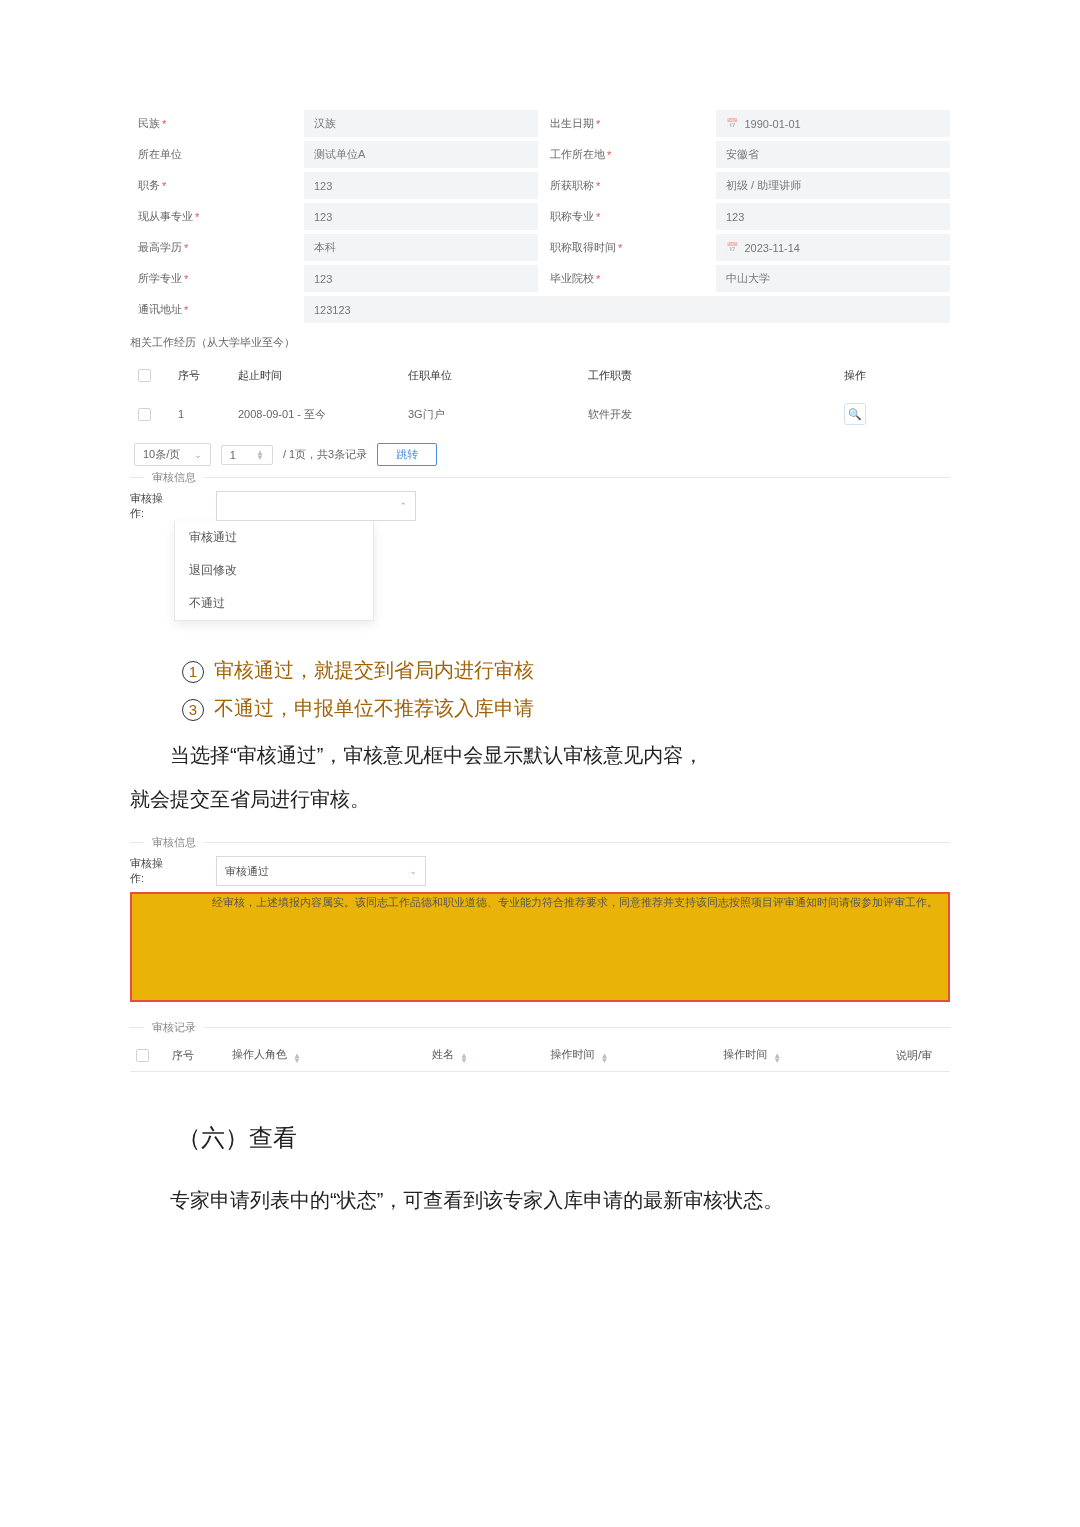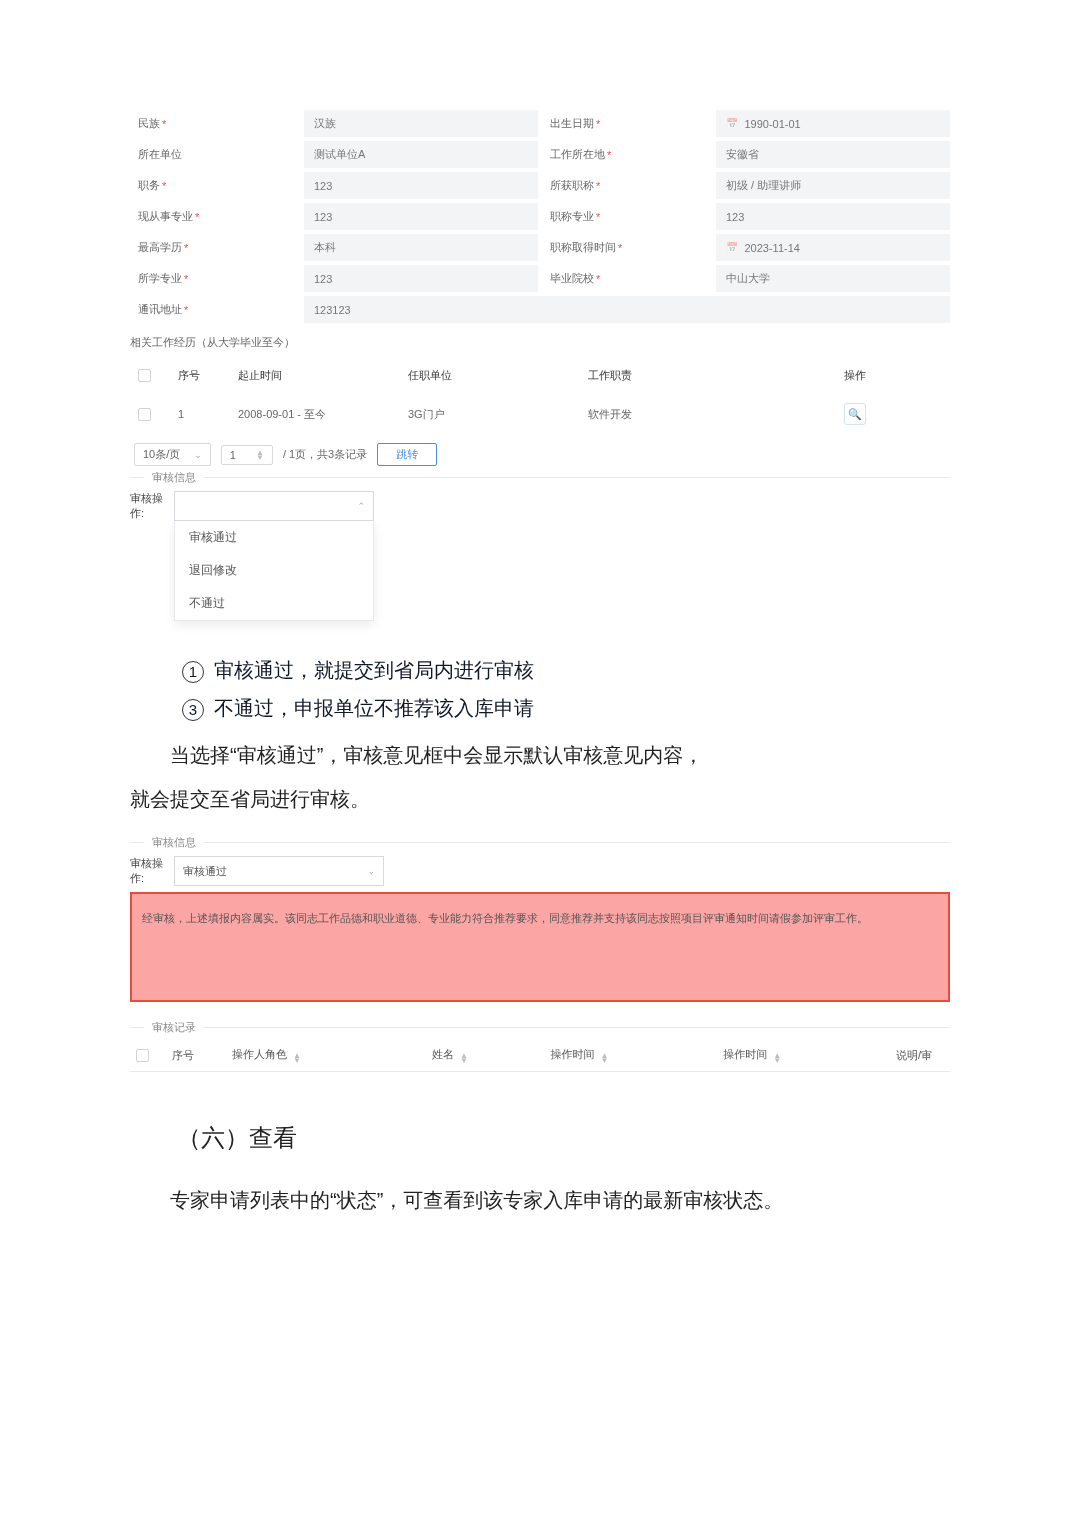--- a/index.html
+++ b/index.html
@@ -58,51 +58,52 @@
     padding: 3px 18px; background: #fff;
   }
 
   
   .divider { display: flex; align-items: center; gap: 8px; margin: 0 0 4px 0; font-size: 11px; color: #888; }
   .divider::before,
   .divider::after { content: ""; flex: 1; height: 1px; background: #e6e8eb; }
   .divider::before { flex: 0 0 14px; }
 
   
-  .audit-row { display: flex; align-items: stretch; font-size: 11px; margin-top: 6px; }
+  .audit-row { display: flex; align-items: stretch; font-size: 11px; margin-top: 6px; gap: 42px; }
   .audit-row .lbl { flex: 0 0 44px; display: flex; align-items: center; color: #444; }
   .select-box {
     flex: 0 0 200px; border: 1px solid #d6d9dd; padding: 5px 8px; background: #fff;
     display: flex; justify-content: space-between; align-items: center; color: #999;
   }
   .select-row .select-box { flex: 0 0 210px; color: #555; }
   .dropdown {
     margin-left: 44px; width: 200px; border: 1px solid #e6e8eb; border-top: none;
     box-shadow: 0 4px 10px rgba(0,0,0,.08); font-size: 12px; background: #fff;
   }
   .dropdown .opt { padding: 8px 14px; color: #555; }
 
   
   .opinion {
-    border: 2px solid #e74c3c; background: #fca5a5;
-    width: 100%; min-height: 110px; padding: 16px 10px;
+    border: 2px solid #e74c3c; background: #eab308;
+    width: 100%; min-height: 110px; padding: 0 10px;
     font-size: 11px; color: #555; line-height: 1.6;
     margin-top: 6px;
+    text-align: right;
   }
 
   
   .log-tbl { width: 100%; border-collapse: collapse; font-size: 11px; color: #555; margin-top: 4px; }
   .log-tbl th { font-weight: normal; padding: 8px 6px; text-align: left; border-bottom: 1px solid #e6e8eb; }
   .sort { display:inline-flex; flex-direction:column; line-height:5px; margin-left:6px; color:#b9bec5; }
   .sort span { font-size:8px; }
 
   
   .body-text { font-size: 20px; line-height: 2.2; color: #222; }
   .body-text.indent { text-indent: 2em; }
-  .num-list { margin: 30px 0 6px 52px; font-size: 20px; line-height: 1.9; color: #0f172a; }
+  .num-list { margin: 30px 0 6px 52px; font-size: 20px; line-height: 1.9; color: #a16207; }
   .num-list .n { display:inline-block; width:22px; height:22px; border:1px solid #333; border-radius:50%; font-size:15px; text-align:center; line-height:20px; margin-right:10px; }
   .h2 { font-size: 24px; margin: 50px 0 24px 47px; color:#222; }
   .chev { font-size: 9px; color:#aaa; }
 </style>
 </head>
 <body>
 
 <div class="page-inner">
 
   <div class="form">

